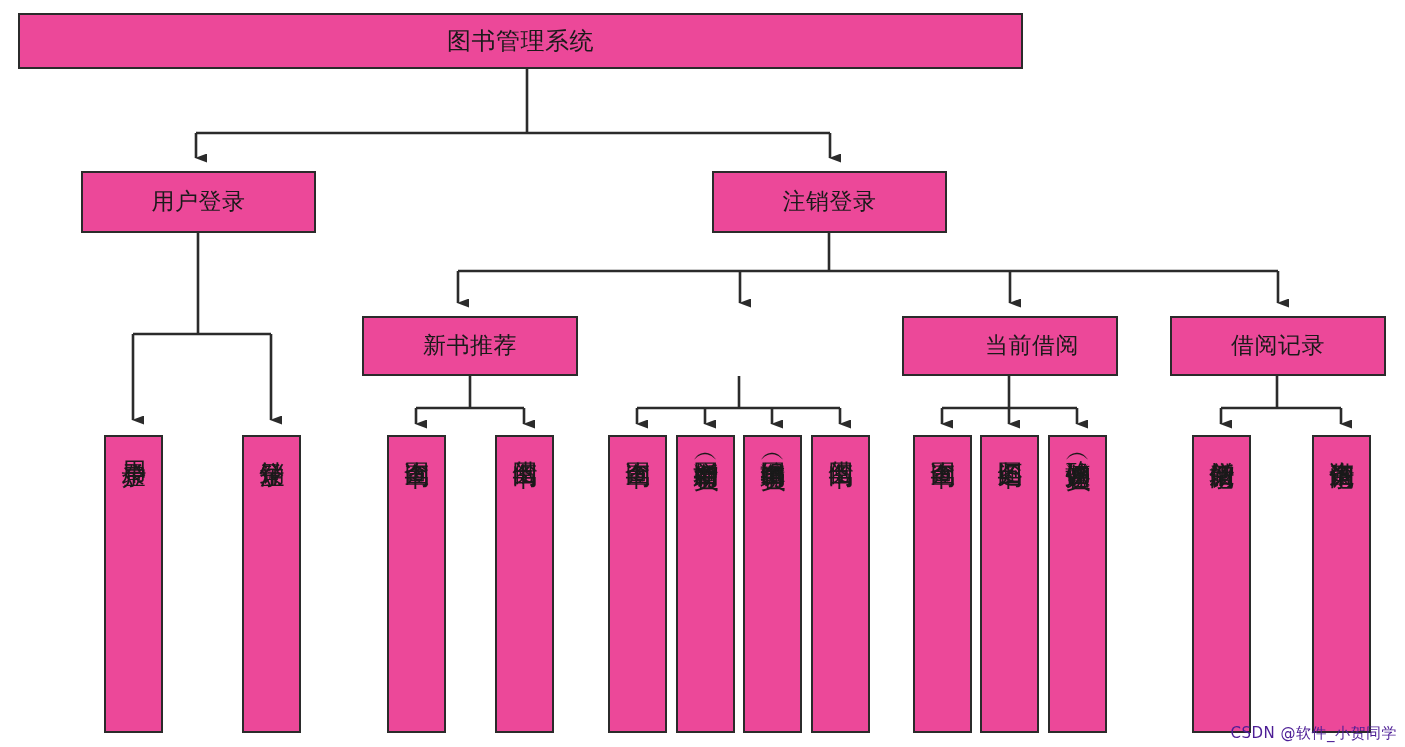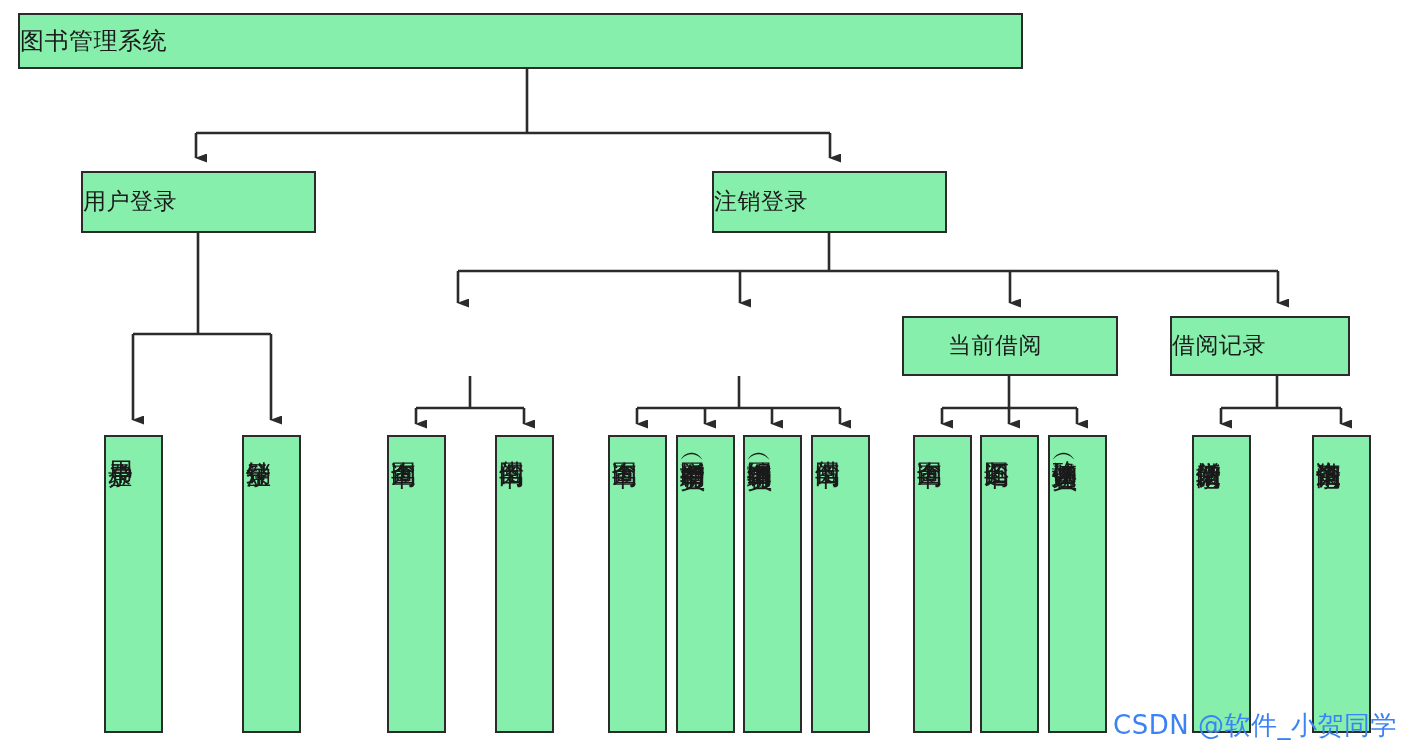--- a/index.html
+++ b/index.html
@@ -21,24 +21,24 @@
     position: absolute;
     left: 0;
     top: 0;
     width: 1405px;
     height: 747px;
   }
   .node {
     position: absolute;
     box-sizing: border-box;
     border: 2.5px solid #2b2b2b;
-    background: #86efac;
+    background: #ec4899;
     display: flex;
     align-items: center;
-    justify-content: flex-start;
+    justify-content: center;
     color: #1a1a1a;
   }
   .node-h .node-label {
     font-size: 23px;
     line-height: 1.1;
     letter-spacing: 0.5px;
     white-space: nowrap;
   }
   .node-v {
     align-items: flex-start;
@@ -53,22 +53,22 @@
     white-space: nowrap;
     -webkit-writing-mode: vertical-rl;
   }
   .node-root .node-label {
     font-size: 24px;
   }
   #watermark {
     position: absolute;
     right: 8px;
     bottom: 4px;
-    font-size: 26px;
-    color: #3b82f6;
+    font-size: 15px;
+    color: #4c1d95;
     letter-spacing: 0.5px;
     white-space: nowrap;
     pointer-events: none;
   }
 </style>
 </head>
 <body>
 
 <div id="canvas">
 
@@ -127,27 +127,30 @@
   </div>
 
   <div class="node node-h" style="left:81px; top:171px; width:235px; height:62px;">
     <span class="node-label">用户登录</span>
   </div>
 
   <div class="node node-h" style="left:712px; top:171px; width:235px; height:62px;">
     <span class="node-label">注销登录</span>
   </div>
 
+  <div class="node node-h" style="left:362px; top:316px; width:216px; height:60px;">
+    <span class="node-label">新书推荐</span>
+  </div>
 
 
   <div class="node node-h" style="left:902px; top:316px; width:216px; height:60px;padding-left:44px;">
     <span class="node-label">当前借阅</span>
   </div>
 
-  <div class="node node-h" style="left:1170px; top:316px; width:180px; height:60px;">
+  <div class="node node-h" style="left:1170px; top:316px; width:216px; height:60px;">
     <span class="node-label">借阅记录</span>
   </div>
 
   <div class="node node-v" style="left:104px; top:435px; width:59px; height:298px;">
     <span class="node-label">用户登录</span>
   </div>
 
   <div class="node node-v" style="left:242px; top:435px; width:59px; height:298px;">
     <span class="node-label">注销登录</span>
   </div>

